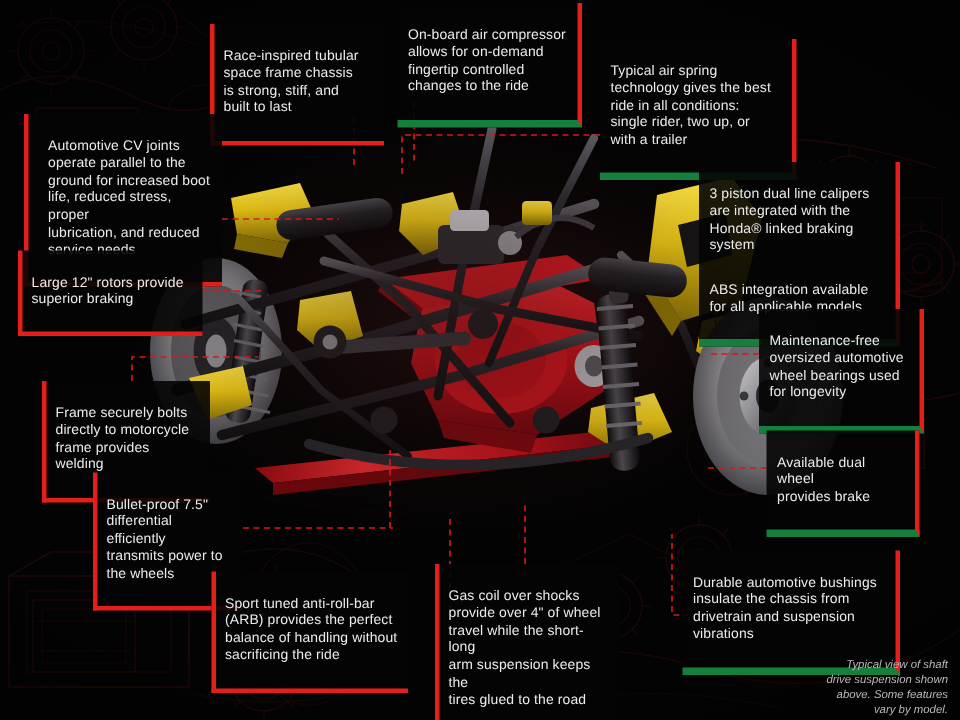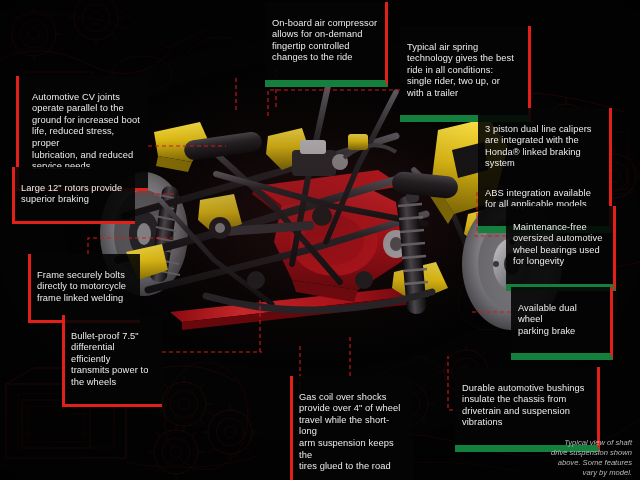--- a/index.html
+++ b/index.html
@@ -59,21 +59,21 @@
     padding: 4px 7px 4px 7px;
     white-space: pre-line;
   }
   .callout.left {
     border-left: 3px solid #e41e18;
     border-bottom: 3px solid #e41e18;
     padding-left: 6px;
   }
   .callout.right {
     border-right: 3px solid #e41e18;
-    border-bottom: 7px solid #15803d;
+    border-bottom: 5px solid #15803d;
     padding-right: 6px;
     text-align: left;
   }
   .callout p { margin: 0; }
   .callout p + p { margin-top: 6px; }
 
   .disclaimer {
     position: absolute;
     right: 8px;
     top: 438px;
@@ -369,20 +369,26 @@
       <path d="M162 352 L262 352"></path>
 
       <path d="M300 434 L300 346"></path>
 
       <path d="M350 376 L350 336"></path>
 
       <path d="M460 410 L448 410 L448 356"></path>
     </g>
   </svg>
 
+  <div class="callout left" style="left:140px; top:16px; width:116px;">
+    <p>Race-inspired tubular
+space frame chassis
+is strong, stiff, and
+built to last</p>
+  </div>
 
   <div class="callout right" style="left:265px; top:2px; width:123px;">
     <p>On-board air compressor
 allows for on-demand
 fingertip controlled
 changes to the ride</p>
   </div>
 
   <div class="callout right" style="left:400px; top:26px; width:131px;">
     <p>Typical air spring
@@ -394,21 +400,21 @@
 
   <div class="callout left" style="left:16px; top:76px; width:132px;padding-left:13px;">
     <p>Automotive CV joints
 operate parallel to the
 ground for increased boot
 life, reduced stress, proper
 lubrication, and reduced
 service needs</p>
   </div>
 
-  <div class="callout right" style="left:478px; top:108px; width:134px;">
+  <div class="callout right" style="left:466px; top:108px; width:134px;">
     <p>3 piston dual line calipers
 are integrated with the
 Honda® linked braking
 system</p>
     <p>ABS integration available
 for all applicable models</p>
   </div>
 
   <div class="callout left" style="left:12px; top:167px; width:123px;">
     <p>Large 12" rotors provide
@@ -417,36 +423,42 @@
 
   <div class="callout right" style="left:506px; top:206px; width:110px;">
     <p>Maintenance-free
 oversized automotive
 wheel bearings used
 for longevity</p>
   </div>
 
   <div class="callout right" style="left:511px; top:287px; width:102px;">
     <p>Available dual wheel
-parking brake</p>
+provides brake</p>
   </div>
 
   <div class="callout left" style="left:28px; top:254px; width:112px;">
     <p>Frame securely bolts
 directly to motorcycle
-frame linked welding</p>
+frame provides welding</p>
   </div>
 
   <div class="callout left" style="left:62px; top:315px; width:100px;">
     <p>Bullet-proof 7.5"
 differential efficiently
 transmits power to
 the wheels</p>
   </div>
 
+  <div class="callout left" style="left:141px; top:381px; width:131px;">
+    <p>Sport tuned anti-roll-bar
+(ARB) provides the perfect
+balance of handling without
+sacrificing the ride</p>
+  </div>
 
   <div class="callout left" style="left:290px; top:376px; width:123px;">
     <p>Gas coil over shocks
 provide over 4" of wheel
 travel while the short-long
 arm suspension keeps the
 tires glued to the road</p>
   </div>
 
   <div class="callout right" style="left:455px; top:367px; width:145px;">

